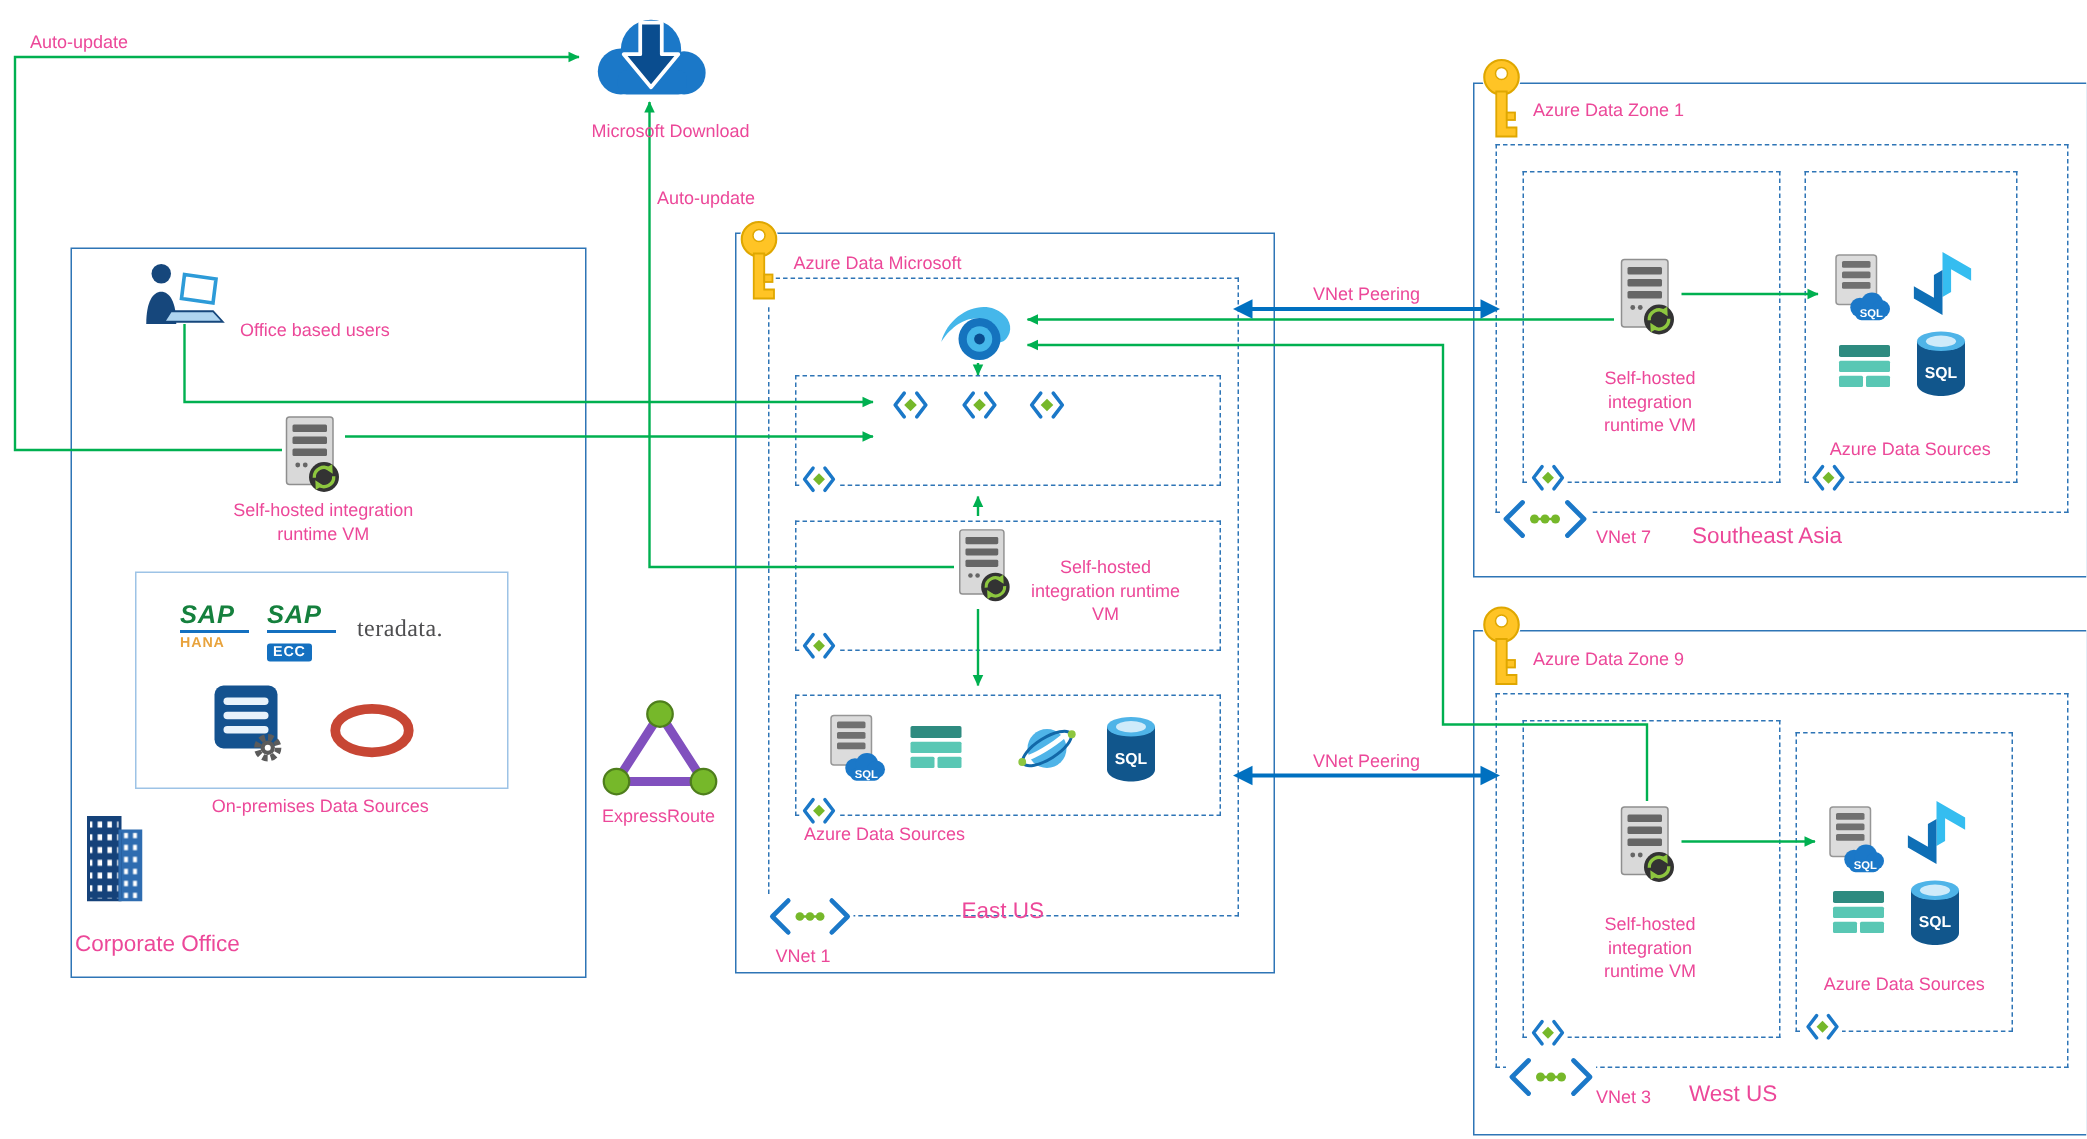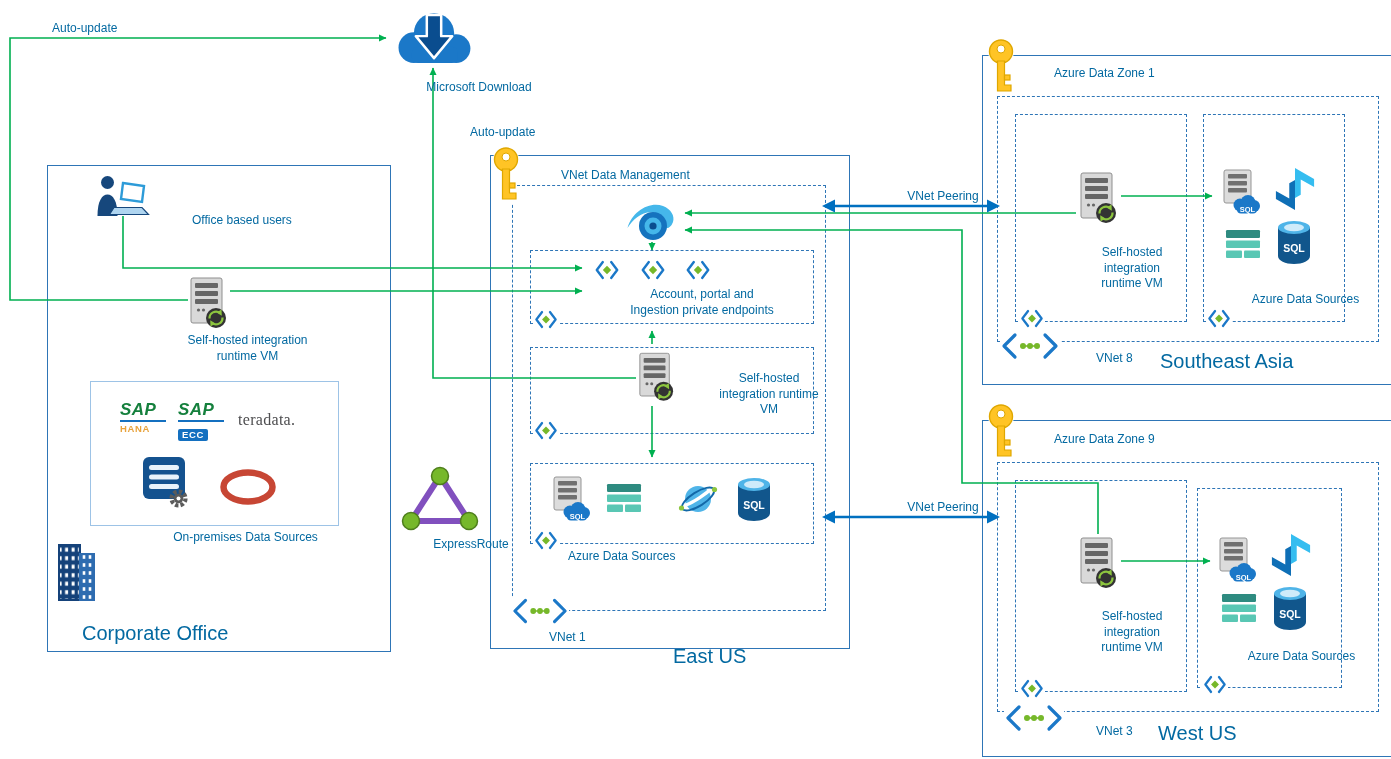--- a/index.html
+++ b/index.html
@@ -5,24 +5,24 @@
   html,body{margin:0;padding:0;background:#fff;}
   body{font-family:"Liberation Sans",sans-serif;}
   .canvas{position:relative;width:1391px;height:759px;background:#fff;overflow:hidden;}
   .box{position:absolute;z-index:1;background:transparent;}
   .solid{border:1.6px solid #2E75B6;}
   .dashed{border:1.2px dashed #2E75B6;}
   .light{border:1.2px solid #9DC3E6;}
   .conn{position:absolute;left:0;top:0;z-index:2;pointer-events:none;}
   .icon{position:absolute;z-index:3;}
   .wbg{background:#fff;}
-  .lbl{position:absolute;z-index:3;font-size:12px;color:#0369a1;line-height:1.3;margin-left:32px;}
+  .lbl{position:absolute;z-index:3;font-size:12px;color:#ec4899;line-height:1.3;}
   .nw{white-space:nowrap;}
   .ctr{text-align:center;}
-  .big{font-size:20px;text-align:right;}
+  .big{font-size:15px;text-align:right;}
   .blk{display:block;}
   svg text{font-family:"Liberation Sans",sans-serif;}
   .sap{position:absolute;z-index:3;}
   .sap-word{font-weight:bold;font-style:italic;font-size:17px;color:#15803d;line-height:1;letter-spacing:.5px;}
   .sap-rule{width:46px;height:2.5px;background:#1470C0;margin:1.5px 0 2px;}
   .sap-sub{font-size:9.5px;font-weight:bold;letter-spacing:.6px;line-height:1.1;}
   .sub-hana{color:#E8A33D;}
   .sub-ecc{color:#fff;background:#1470C0;display:inline-block;padding:1px 4px;border-radius:2px;}
   .teradata{position:absolute;z-index:3;font-size:16px;color:#4E4E50;letter-spacing:.3px;white-space:nowrap;font-family:Liberation Serif, serif;}
 </style>
@@ -228,42 +228,38 @@
     <path d="M42,10 L13,55 L71,55 Z" fill="none" stroke="#8150BE" stroke-width="6" stroke-linejoin="round"></path>
     <circle cx="42" cy="10" r="8.5" fill="#76B82A" stroke="#4E7E1C" stroke-width="1.5"></circle>
     <circle cx="13" cy="55" r="8.5" fill="#76B82A" stroke="#4E7E1C" stroke-width="1.5"></circle>
     <circle cx="71" cy="55" r="8.5" fill="#76B82A" stroke="#4E7E1C" stroke-width="1.5"></circle>
   </svg>
   <div class="lbl ctr nw" style="left:393px;top:537px;width:92px">ExpressRoute</div>
 
   <svg class="icon" style="left:489px;top:146px" width="34" height="60" viewBox="0 0 34 60">
       <use href="#sym-key"></use>
     </svg>
-  <div class="lbl nw" style="left:529px;top:168px">VNet Data Management</div>
+  <div class="lbl nw" style="left:529px;top:168px">Azure Data Microsoft</div>
 
   <svg class="icon" style="left:626px;top:197px" width="50" height="49" viewBox="0 0 50 49">
     <path d="M1.5,31 C6,14 24,4 37,9 C45,12 49,19 47,25 C44,33 38,32 36,29 C38,23 34,16.5 27,15.5 C17,14 7,22 1.5,31 Z" fill="#45B7EA"></path>
     <circle cx="27" cy="29" r="14" fill="#1573BE"></circle>
     <circle cx="27" cy="29" r="8.5" fill="#45B7EA"></circle>
     <circle cx="27" cy="29" r="3.6" fill="#0A4D8F"></circle>
   </svg>
 
   <svg class="icon" style="left:594px;top:258px" width="26" height="24" viewBox="0 0 28 24">
       <use href="#sym-endpoint"></use>
     </svg>
   <svg class="icon" style="left:640px;top:258px" width="26" height="24" viewBox="0 0 28 24">
       <use href="#sym-endpoint"></use>
     </svg>
   <svg class="icon" style="left:685px;top:258px" width="26" height="24" viewBox="0 0 28 24">
       <use href="#sym-endpoint"></use>
     </svg>
-  <div class="lbl ctr" style="left:585px;top:287px;width:170px">
-    <span class="blk">Account, portal and</span>
-    <span class="blk">Ingestion private endpoints</span>
-  </div>
   <svg class="icon wbg" style="left:533px;top:309px" width="26" height="21" viewBox="0 0 28 24">
       <use href="#sym-endpoint"></use>
     </svg>
 
   <svg class="icon" style="left:637px;top:352px" width="38" height="50" viewBox="0 0 40 52">
       <use href="#sym-server"></use>
     </svg>
   <div class="lbl ctr" style="left:679px;top:371px;width:116px">Self-hosted integration runtime VM</div>
   <svg class="icon wbg" style="left:533px;top:420px" width="26" height="21" viewBox="0 0 28 24">
       <use href="#sym-endpoint"></use>
@@ -283,21 +279,21 @@
     </svg>
   <svg class="icon wbg" style="left:533px;top:530px" width="26" height="21" viewBox="0 0 28 24">
       <use href="#sym-endpoint"></use>
     </svg>
   <div class="lbl nw" style="left:536px;top:549px">Azure Data Sources</div>
 
   <svg class="icon wbg" style="left:511px;top:597px" width="58" height="28" viewBox="0 0 60 28">
       <use href="#sym-vnet"></use>
     </svg>
   <div class="lbl nw" style="left:517px;top:630px">VNet 1</div>
-  <div class="lbl big nw" style="left:641px;top:643px">East US</div>
+  <div class="lbl big nw" style="left:641px;top:598px">East US</div>
 
   <div class="lbl ctr nw" style="left:861px;top:189px;width:100px">VNet Peering</div>
   <div class="lbl ctr nw" style="left:861px;top:500px;width:100px">VNet Peering</div>
 
   <svg class="icon" style="left:984px;top:38px" width="34" height="60" viewBox="0 0 34 60">
       <use href="#sym-key"></use>
     </svg>
   <div class="lbl nw" style="left:1022px;top:66px">Azure Data Zone 1</div>
 
   <svg class="icon" style="left:1078px;top:172px" width="40" height="52" viewBox="0 0 40 52">
@@ -321,21 +317,21 @@
       <use href="#sym-sqldb"></use>
     </svg>
   <div class="lbl ctr nw" style="left:1206px;top:292px;width:135px">Azure Data Sources</div>
   <svg class="icon wbg" style="left:1206px;top:308px" width="26" height="21" viewBox="0 0 28 24">
       <use href="#sym-endpoint"></use>
     </svg>
 
   <svg class="icon wbg" style="left:1000px;top:331px" width="60" height="30" viewBox="0 0 60 28">
       <use href="#sym-vnet"></use>
     </svg>
-  <div class="lbl nw" style="left:1064px;top:351px">VNet 8</div>
+  <div class="lbl nw" style="left:1064px;top:351px">VNet 7</div>
   <div class="lbl big nw" style="left:1128px;top:348px">Southeast Asia</div>
 
   <svg class="icon" style="left:984px;top:403px" width="34" height="60" viewBox="0 0 34 60">
       <use href="#sym-key"></use>
     </svg>
   <div class="lbl nw" style="left:1022px;top:432px">Azure Data Zone 9</div>
 
   <svg class="icon" style="left:1078px;top:537px" width="40" height="52" viewBox="0 0 40 52">
       <use href="#sym-server"></use>
     </svg>

